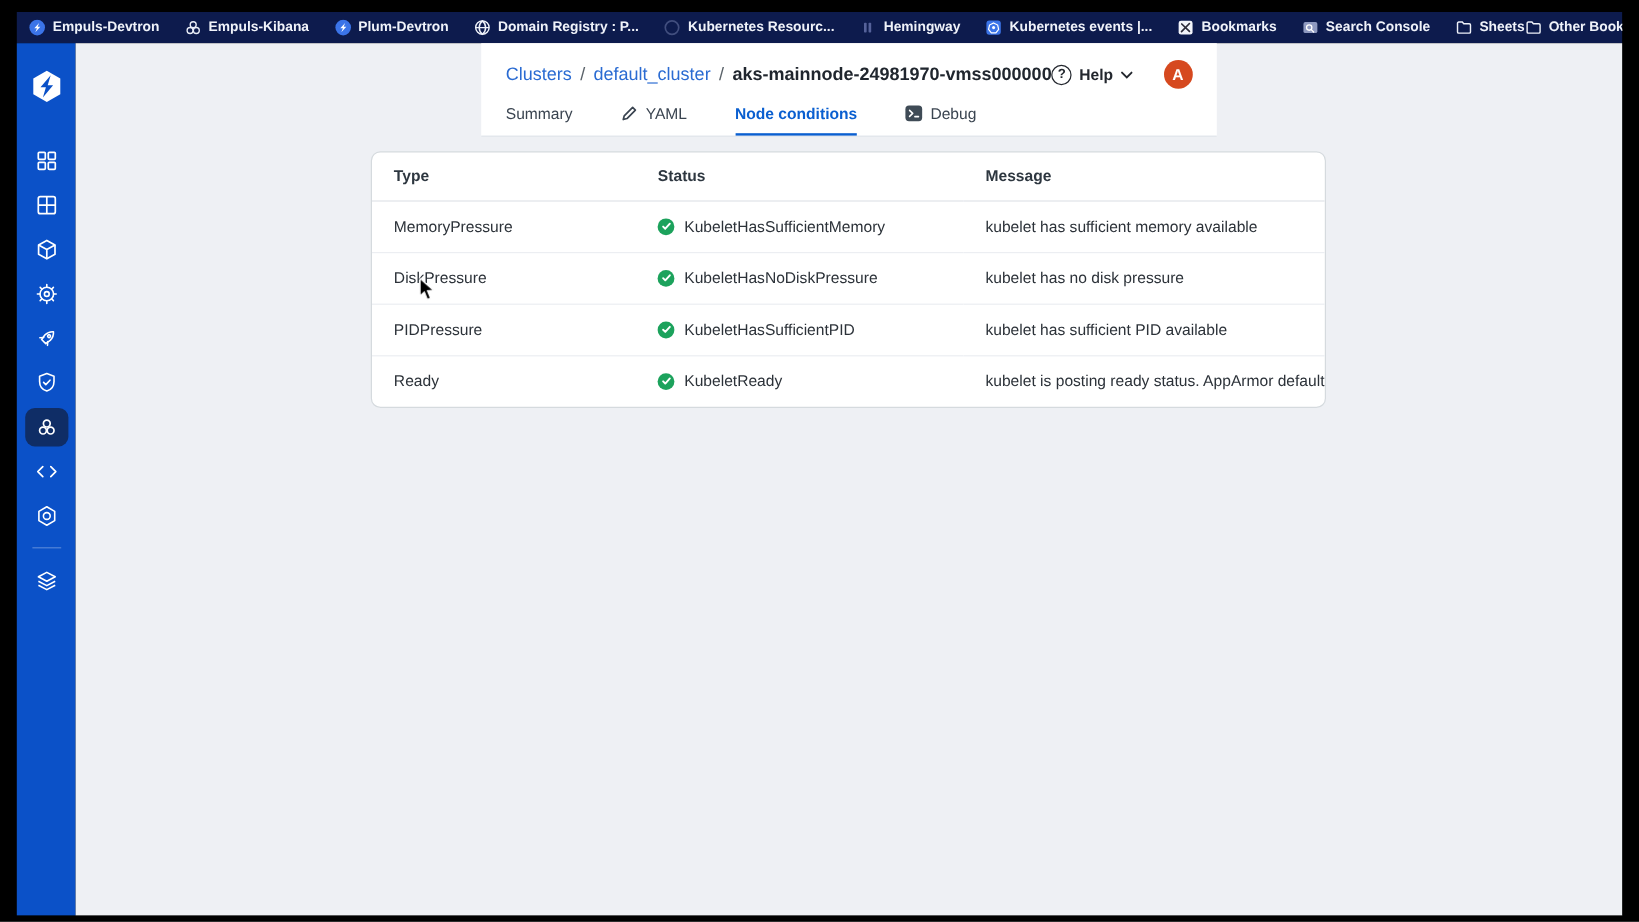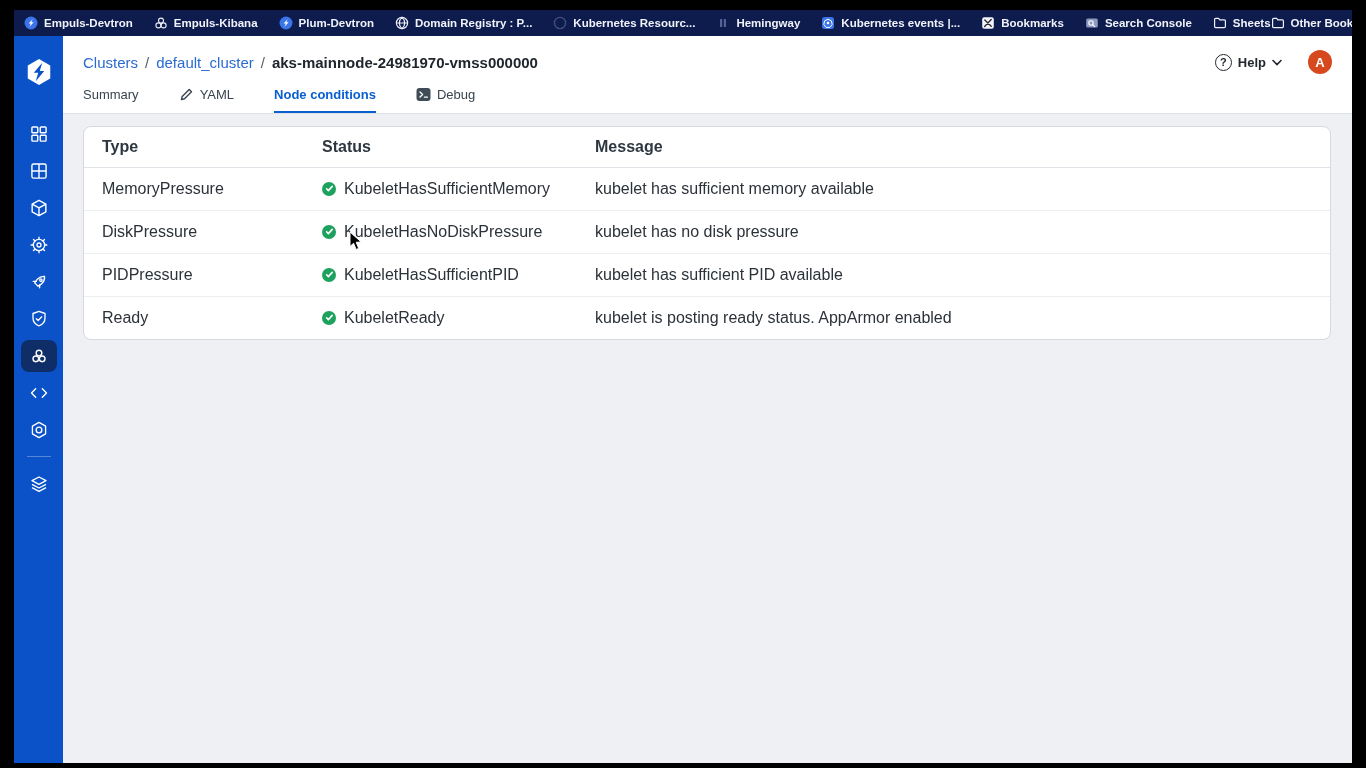--- a/index.html
+++ b/index.html
@@ -26,21 +26,21 @@
   .sidebar { width:49px; background:#0b51c8; display:flex; flex-direction:column;
     align-items:center; flex:none; }
   .side-logo { margin-top:21px; width:30px; height:30px; }
   .side-nav { margin-top:28px; display:flex; flex-direction:column; align-items:center; }
   .side-item { width:36px; height:37px; display:flex; align-items:center; justify-content:center;
     border-radius:8px; cursor:pointer; }
   .side-item.active { background:#0f2d66; height:32px; margin:2.5px 0; }
   .side-item svg { width:20px; height:20px; }
   .side-divider { width:24px; height:1px; background:rgba(255,255,255,.3); margin:8px 0; }
 
-  .main { flex:1; background:#eef0f4; display:flex; flex-direction:column; min-width:0; }
+  .main { flex:1; background:#eef0f4; display:flex; flex-direction:column; min-width:0;align-items:center; }
 
   
   .page-header { background:#fff; border-bottom:1px solid #dde1e8; padding:14px 20px 0 20px; flex:none; }
   .header-top { display:flex; align-items:center; justify-content:space-between; }
   .breadcrumb { font-size:15px; color:#596168; display:flex; align-items:center; gap:7px; }
   .crumb-link { color:#2a6bd2; cursor:pointer; }
   .crumb-current { color:#20262e; font-weight:700; }
   .header-actions { display:flex; align-items:center; gap:26px; }
   .help-btn { display:flex; align-items:center; gap:6px; font-size:13px; font-weight:600;
     color:#23272e; cursor:pointer; }
@@ -51,21 +51,21 @@
     cursor:pointer; }
   .tabs { display:flex; align-items:flex-end; gap:40px; margin-top:13px; }
   .tab { font-size:13px; color:#3a4450; padding-bottom:9px; display:flex; align-items:center;
     gap:6px; cursor:pointer; border-bottom:2px solid transparent; }
   .tab.active { color:#0a5fd0; font-weight:700; border-bottom-color:#0a5fd0; }
   .tab-ico { width:15px; height:15px; display:inline-flex; }
 
   
   .content { padding:12px 21px 0 20px; flex:1; min-height:0; }
   .card { background:#fff; border:1px solid #d5dade; border-radius:8px; overflow:hidden; }
-  table { width:100%; border-collapse:collapse; font-size:16px; color:#2c3239;border-radius:19px; }
+  table { width:100%; border-collapse:collapse; font-size:13px; color:#2c3239;border-radius:19px; }
   thead th { text-align:left; font-weight:700; color:#2e3740; height:40px;
     border-bottom:1px solid #dfe3e8; padding-left:18px; }
   tbody td { height:43px; border-bottom:1px solid #eceef2; padding-left:18px; }
   tbody tr:last-child td { border-bottom:none; }
   col.c-type { width:220px; } col.c-status { width:273px; }
   .status-cell { display:flex; align-items:center; gap:8px; }
   .ok-dot { width:14px; height:14px; border-radius:50%; background:#1ca25c; flex:none;
     display:flex; align-items:center; justify-content:center; }
   .ok-dot svg { width:9px; height:9px; }
 
@@ -374,21 +374,21 @@
                     <td>
                         <div class="status-cell">
                           <span class="ok-dot">
                             <svg viewBox="0 0 9 9" fill="none" stroke="#fff" stroke-width="1.6" stroke-linecap="round" stroke-linejoin="round">
                               <path d="M1.6 4.8l1.8 1.8 3.8-4.2"></path>
                             </svg>
                           </span>
                           <span>KubeletReady</span>
                         </div>
                       </td>
-                    <td>kubelet is posting ready status. AppArmor enabled</td>
+                    <td>kubelet is posting ready status. AppArmor default</td>
                   </tr>
                 </tbody>
               </table>
             </div>
           </section>
         </div>
       </div>
 
     </div>
     <div class="lb-right"></div>

